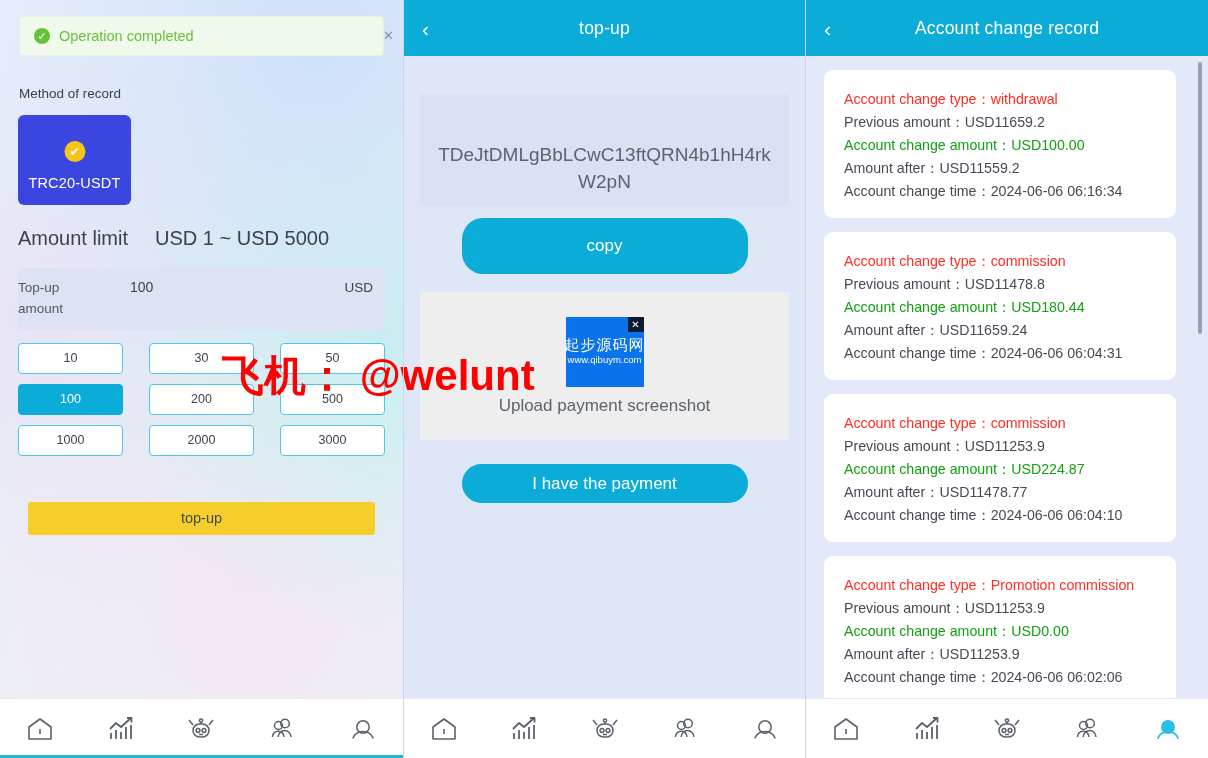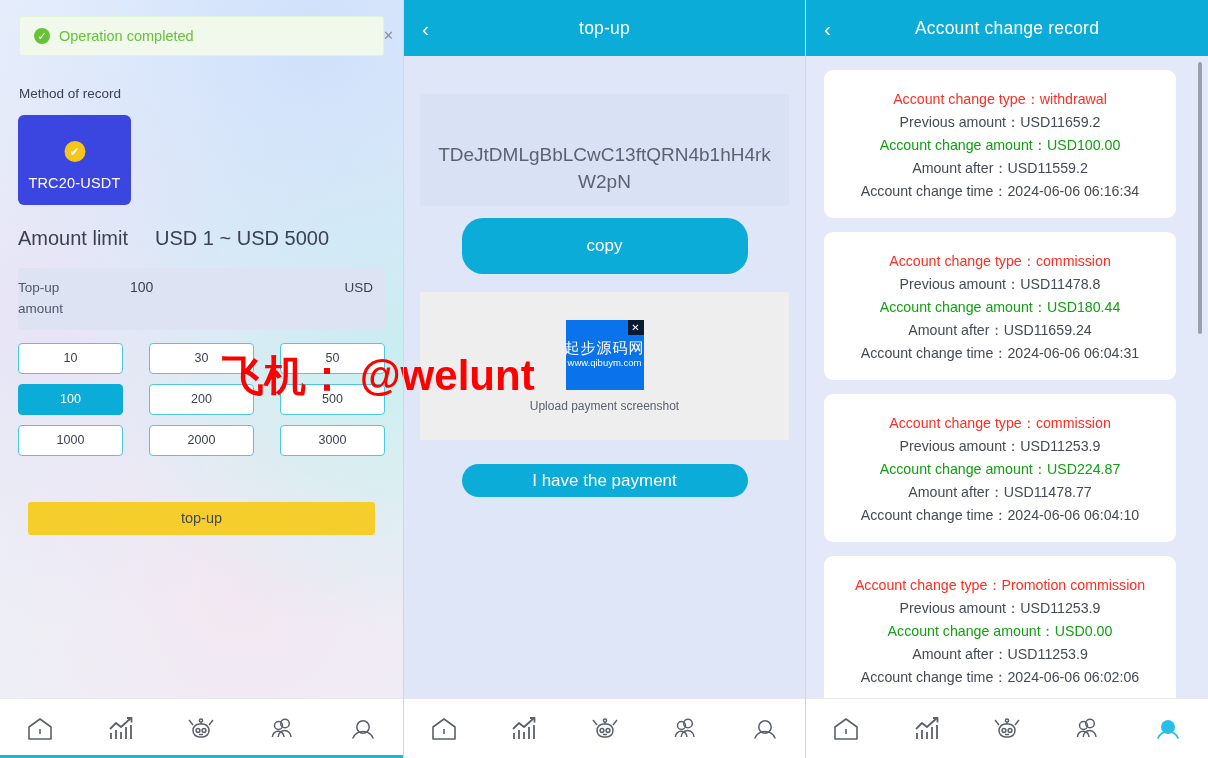--- a/index.html
+++ b/index.html
@@ -172,32 +172,32 @@
     display: flex; flex-direction: column; align-items: center; justify-content: center;
     overflow: hidden;
   }
   .thumb-cn { color: #ffffff; font-size: 15px; letter-spacing: 1px; line-height: 1.1; white-space: nowrap; }
   .thumb-url { color: #ffffff; font-size: 9.5px; line-height: 1.3; white-space: nowrap; }
   .thumb-close {
     position: absolute; top: 0; right: 0; width: 16px; height: 15px;
     background: #0b1a33; color: #ffffff; font-size: 10px;
     display: flex; align-items: center; justify-content: center;
   }
-  .upload-label { font-size: 12px; color: #5c6270; }
+  .upload-label { font-size: 17px; color: #5c6270; }
   .paid-btn {
     margin: 24px auto 0 auto; display: flex; align-items: center; justify-content: center;
-    width: 286px; height: 33px; border-radius: 22px;
+    width: 286px; height: 39px; border-radius: 22px;
     background: #0cacd8; border: none; color: #ffffff; font-size: 17px;
     font-family: "Liberation Sans", sans-serif;
   }
 
   
   .rec-scroll {
     position: absolute; top: 56px; left: 0; right: 0; bottom: 60px;
-    padding: 14px 32px 0 18px; overflow: hidden; text-align: center;
+    padding: 14px 32px 0 18px; overflow: hidden;
   }
   .rec-card {
     background: #ffffff; border-radius: 9px;
     padding: 18px 20px 15px 20px; margin-bottom: 14px;
   }
   .rec-line { font-size: 14.2px; color: #454a55; line-height: 1.62; white-space: nowrap; }
   .rec-line .k { }
   .rec-line.type { color: #ff2d22; }
   .rec-line.amount { color: #12a012; }
   .scrollbar {

